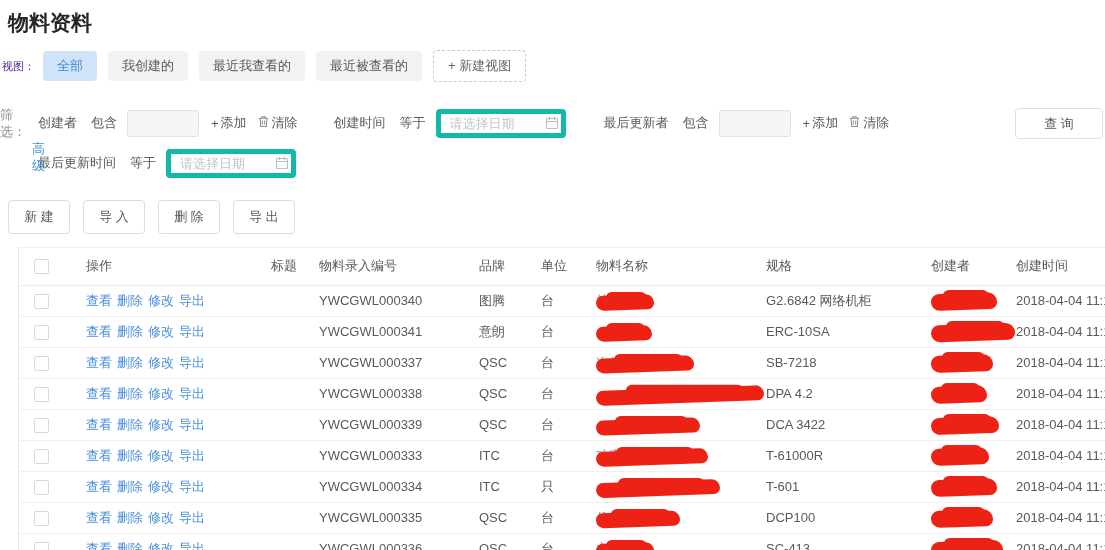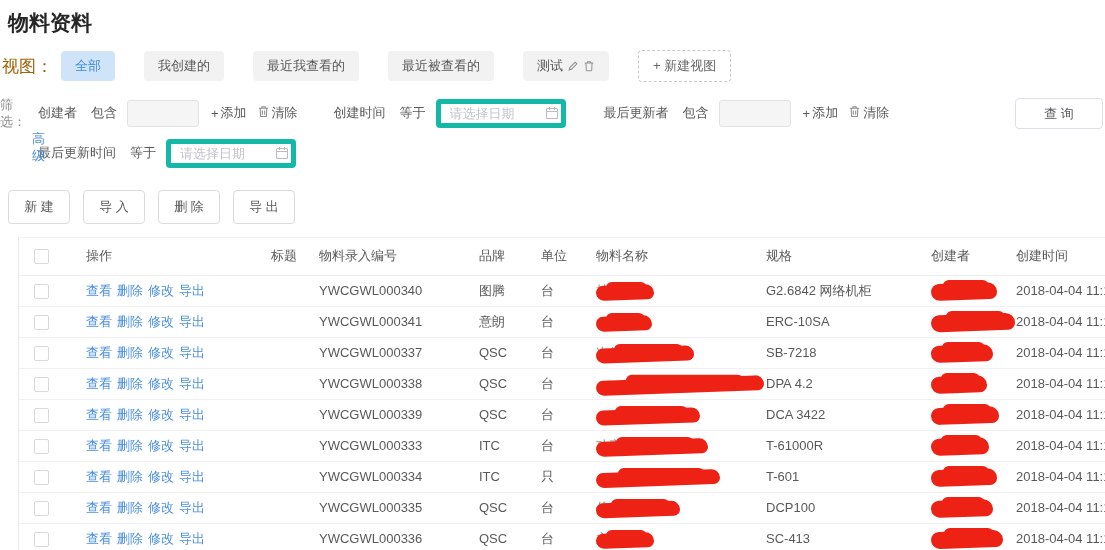--- a/index.html
+++ b/index.html
@@ -9,31 +9,31 @@
   *{box-sizing:border-box;margin:0;padding:0;}
   html,body{width:1105px;height:550px;overflow:hidden;background:#fff;}
   body{font-family:"Liberation Sans","DejaVu Sans",sans-serif;color:var(--txt);font-size:13px;}
   .page{width:1105px;height:550px;position:relative;overflow:hidden;}
 
   
   .page-title{font-size:21px;font-weight:bold;color:#262626;padding:9px 0 0 8px;}
 
   
   .views-row{display:flex;align-items:center;margin:13px 0 0 2px;}
-  .views-label{color:#a16207;margin-right:8px;font-size:17px;}
+  .views-label{color:#4c1d95;margin-right:8px;font-size:11px;}
   .view-btn{border:none;background:#f2f2f2;color:#595959;font-size:13px;
-    padding:6px 14px;border-radius:4px;margin-right:29px;cursor:pointer;
+    padding:6px 14px;border-radius:4px;margin-right:11px;cursor:pointer;
     display:inline-flex;align-items:center;gap:4px;font-family:inherit;}
   .view-btn.active{background:var(--accent-bg);color:var(--accent);}
   .view-btn .mini-icon{display:inline-flex;color:#8c8c8c;}
   .new-view-btn{background:#fff;border:1px dashed #c9c9c9;color:#666;font-size:13px;
     padding:6px 14px;border-radius:4px;cursor:pointer;font-family:inherit;}
 
   
-  .filters{position:relative;margin:14px 0 0 0;}
+  .filters{position:relative;margin:24px 0 0 0;}
   .filters-left{position:absolute;left:0;top:0;width:30px;line-height:17px;}
   .filters-label{color:#8c8c8c;display:block;}
   .filters-adv{color:var(--link);display:block;cursor:pointer;text-decoration:none;padding-left:32px;}
   .filter-rows{margin-left:38px;}
   .filter-row{display:flex;align-items:center;height:34px;}
   .filter-row + .filter-row{margin-top:6px;align-items:center;}
   .f-field{color:#595959;margin-right:14px;}
   .f-op{color:#595959;margin-right:10px;}
   .f-input{width:72px;height:27px;border:1px solid #e2e2e2;background:#f5f5f5;
     border-radius:3px;margin-right:12px;padding:0 6px;font-size:13px;color:#333;font-family:inherit;}
@@ -88,33 +88,20 @@
           <span>全部</span>
         </button>
         <button class="view-btn">
           <span>我创建的</span>
         </button>
         <button class="view-btn">
           <span>最近我查看的</span>
         </button>
         <button class="view-btn">
           <span>最近被查看的</span>
-        </button>
-        <button class="view-btn">
-          <span>测试</span>
-          <span class="mini-icon">
-            <svg width="12" height="12" viewBox="0 0 14 14" fill="none" stroke="#8c8c8c" stroke-width="1.2">
-              <path d="M2.5 11.5l1-3 6-6 2 2-6 6-3 1z"></path>
-            </svg>
-          </span>
-          <span class="mini-icon">
-            <svg width="12" height="12" viewBox="0 0 14 14" fill="none" stroke="#8c8c8c" stroke-width="1.1">
-              <path d="M2 3.5h10M5.2 3.5V2h3.6v1.5M3.4 3.5l.5 9h6.2l.5-9"></path>
-            </svg>
-          </span>
         </button>
       </div>
     <button class="new-view-btn">+ 新建视图</button>
   </div>
 
   <div class="filters">
     <div class="filters-left">
       <span class="filters-label">筛选：</span>
       <a class="filters-adv">高级</a>
     </div>

